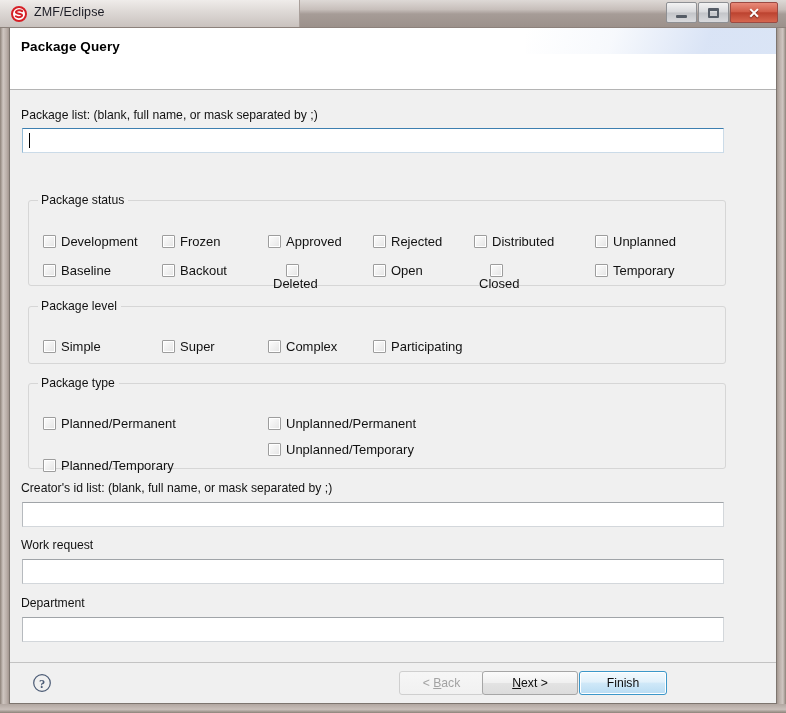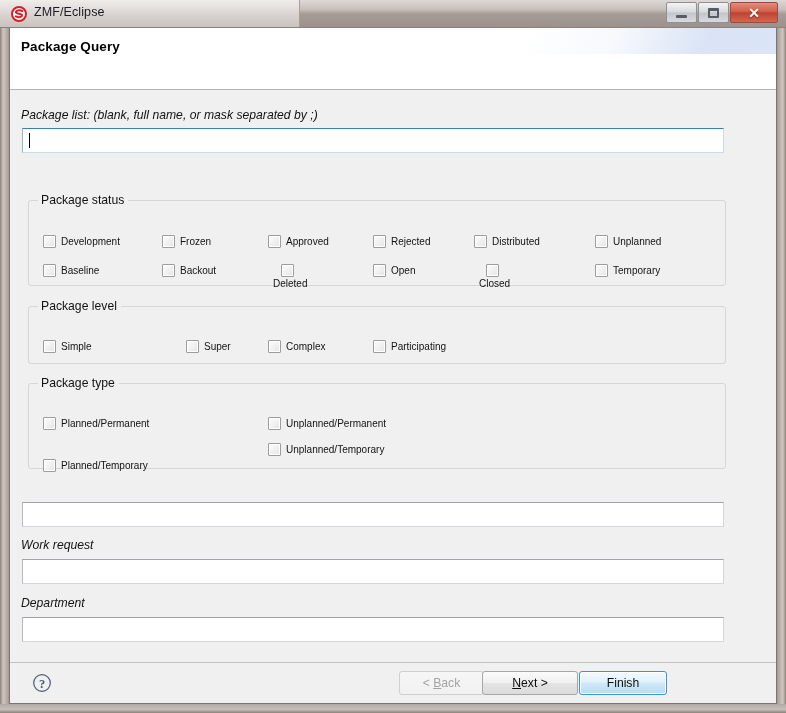--- a/index.html
+++ b/index.html
@@ -152,21 +152,20 @@
     background: #f0f0f0;
     border-bottom: 1px solid #c3c3c3;
     box-sizing: border-box;
   }
 
   .field-label {
     position: absolute;
     font-size: 12.2px;
     color: #121212;
     white-space: nowrap;
-    font-style: italic;
   }
 
   .textfield {
     position: absolute;
     box-sizing: border-box;
     background: #ffffff;
     border: 1px solid #d3d7db;
     border-top-color: #a0a4a8;
     border-left-color: #b6babe;
     height: 25px;
@@ -213,21 +212,21 @@
   .cb .box {
     width: 13px; height: 13px;
     box-sizing: border-box;
     border: 1px solid #9d9d9d;
     background: linear-gradient(135deg,#fdfdfd 0%,#f2f2f2 45%,#e4e4e4 100%);
     border-radius: 1px;
     flex: 0 0 auto;
     box-shadow: inset 0 0 0 1px #ffffff;
   }
   .cb .lbl {
-    font-size: 10px;
+    font-size: 13px;
     color: #121212;
     margin-left: 5px;
     line-height: 13px;
   }
 
   
   .footer {
     position: absolute;
     left: 0; bottom: 0;
     width: 766px; height: 40px;
@@ -369,21 +368,21 @@
         </div>
       </div>
 
       <div class="groupbox" style="left:18px; top:216px; width:698px; height:58px;">
         <div class="gb-title">Package level</div>
 
         <div class="cb" style="left:14px; top:33px;">
           <span class="box"></span>
           <span class="lbl">Simple</span>
         </div>
-        <div class="cb" style="left:133px; top:33px;margin-left:24px;">
+        <div class="cb" style="left:133px; top:33px;">
           <span class="box"></span>
           <span class="lbl">Super</span>
         </div>
         <div class="cb" style="left:239px; top:33px;">
           <span class="box"></span>
           <span class="lbl">Complex</span>
         </div>
         <div class="cb" style="left:344px; top:33px;">
           <span class="box"></span>
           <span class="lbl">Participating</span>
@@ -404,20 +403,21 @@
         <div class="cb" style="left:14px; top:59px;margin-top:16px;">
           <span class="box"></span>
           <span class="lbl">Planned/Temporary</span>
         </div>
         <div class="cb" style="left:239px; top:59px;">
           <span class="box"></span>
           <span class="lbl">Unplanned/Temporary</span>
         </div>
       </div>
 
+      <div class="field-label" style="left:11px; top:391px;">Creator's id list:  (blank, full name, or mask separated by ;)</div>
       <div class="textfield" style="left:12px; top:412px; width:702px;"></div>
 
       <div class="field-label" style="left:11px; top:448px;">Work request</div>
       <div class="textfield" style="left:12px; top:469px; width:702px;"></div>
 
       <div class="field-label" style="left:11px; top:506px;">Department</div>
       <div class="textfield" style="left:12px; top:527px; width:702px;"></div>
 
     </div>
 

